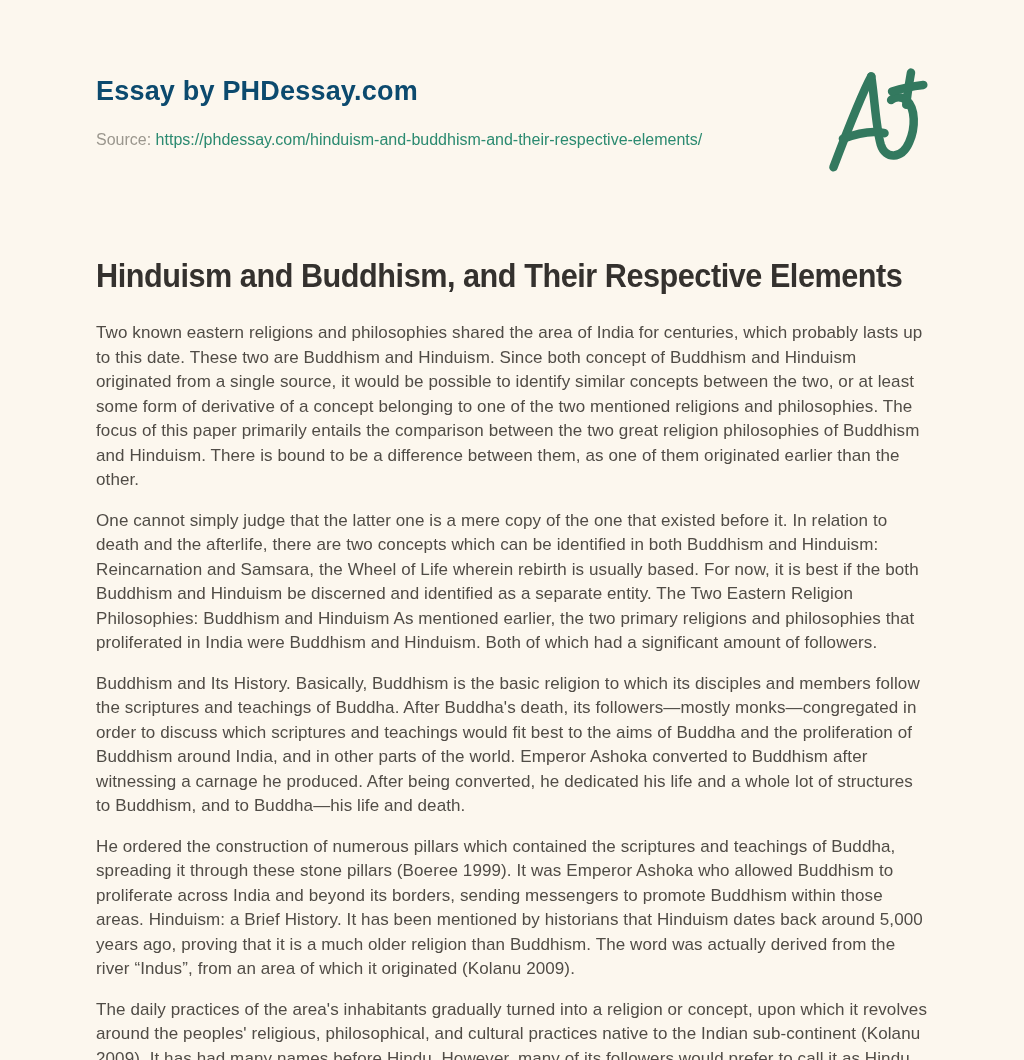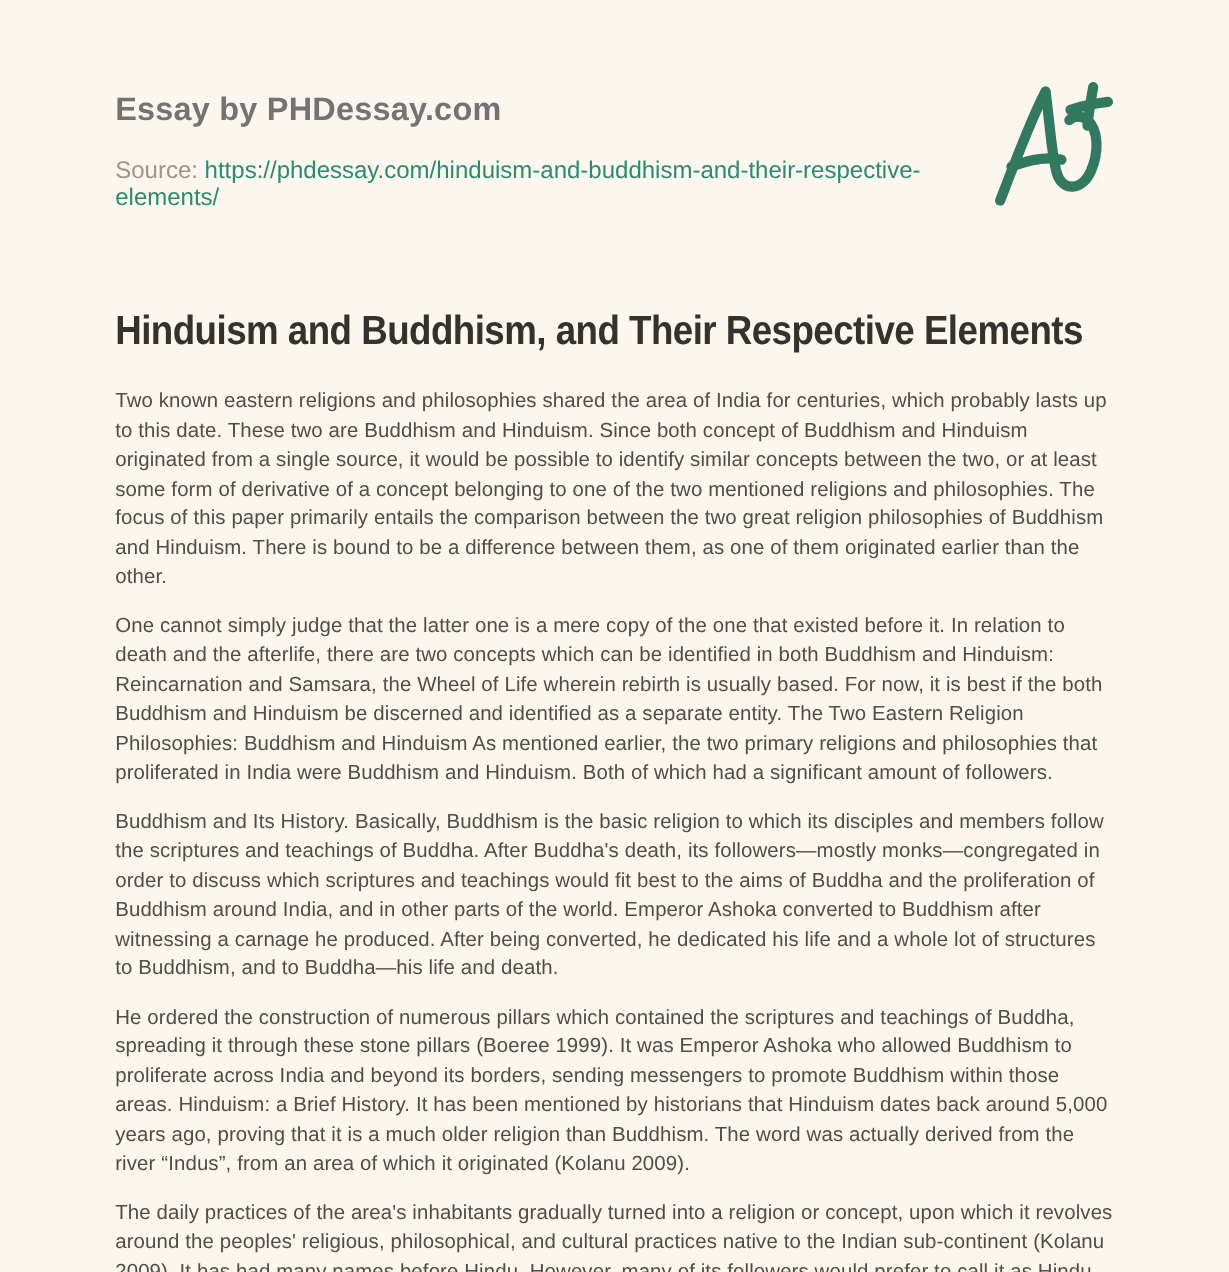--- a/index.html
+++ b/index.html
@@ -21,26 +21,26 @@
   }
   .header {
     display: flex;
     justify-content: space-between;
     align-items: flex-start;
   }
   .site-title {
     margin: 16px 0 0 0;
     font-size: 27px;
     font-weight: 700;
-    color: #737373;
+    color: #0c4a6e;
     letter-spacing: 0.2px;
   }
   .source-line {
     margin: 24px 0 0 0;
-    font-size: 20px;
+    font-size: 16px;
     color: #9B978E;
   }
   .source-line a {
     color: #2B8A70;
     text-decoration: none;
   }
   .logo {
     flex: 0 0 auto;
     margin-top: 0;
   }

